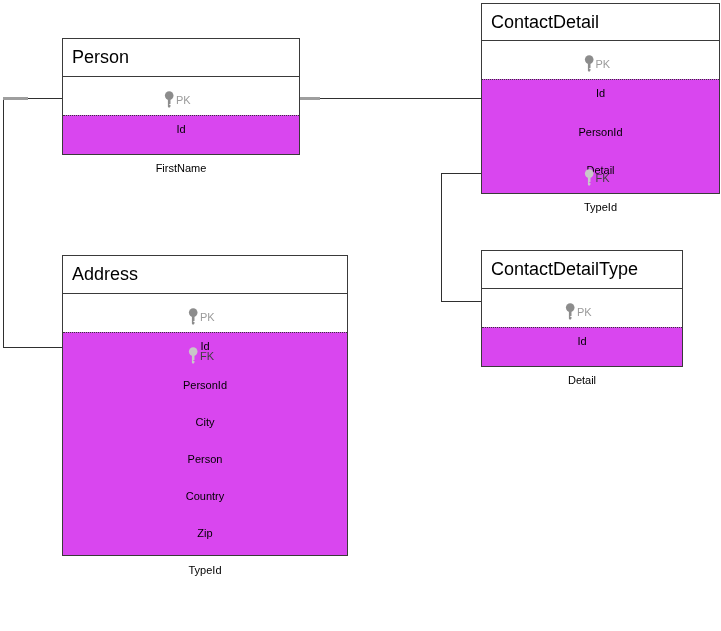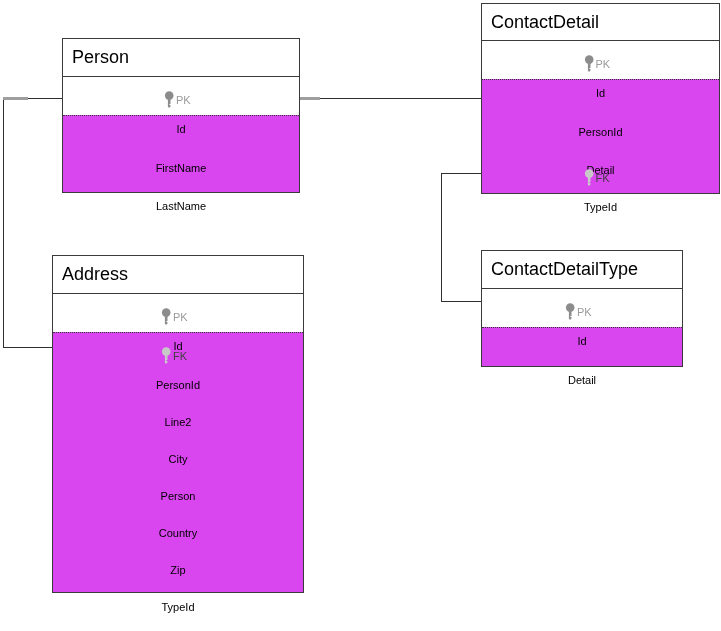--- a/index.html
+++ b/index.html
@@ -12,21 +12,21 @@
   
   .er-table {
     position:absolute;
     border:1.6px solid #3a3a3a;
     background:#ffffff;
     box-sizing:border-box;
     --hh:38px; --pkh:38px; --rh:38px;
   }
   #table-person            { left:62px;  top:38px;  width:238px; }
   #table-contactdetail     { left:481px; top:3px;   width:239px; --hh:37px; --rh:37.5px; }
-  #table-address           { left:52px;  top:255px; width:252px; --rh:37px; }
+  #table-address           { left:62px;  top:255px; width:286px; --rh:37px; }
   #table-contactdetailtype { left:481px; top:250px; width:202px; }
 
   .tbl-header {
     height:var(--hh);
     display:flex; align-items:center;
     padding-left:9px;
     border-bottom:1.3px solid #3a3a3a;
     background:#ffffff;
     font-size:18px; color:#000000;
     box-sizing:border-box;
@@ -102,24 +102,20 @@
             <span class="key-label pk">PK</span>
           </span>
           <span class="col-name">Id</span>
         </div>
       </div>
       <div class="tbl-body">
         <div class="tbl-row">
           <span class="key-cell"></span>
           <span class="col-name">FirstName</span>
         </div>
-        <div class="tbl-row">
-          <span class="key-cell"></span>
-          <span class="col-name">LastName</span>
-        </div>
       </div>
     </div>
   <div class="er-table" id="table-contactdetail">
       <div class="tbl-header">ContactDetail</div>
       <div class="tbl-pk">
         <div class="tbl-row">
           <span class="key-cell">
             <span class="key-icon">
               <svg width="11" height="18" viewBox="0 0 11 18">
                 <circle cx="5.2" cy="4.6" r="4.3" fill="#8c8c8c"></circle>
@@ -178,24 +174,20 @@
                 <circle cx="5.2" cy="4.6" r="4.3" fill="#c8c8c8"></circle>
                 <path d="M3.9 8.2 L6.5 8.2 L6.5 13.0 L5.4 13.0 L5.4 14.0 L6.5 14.0 L6.5 15.2 L5.9 16.6 L4.4 16.6 L3.9 15.7 Z" fill="#c8c8c8"></path>
               </svg>
             </span>
             <span class="key-label fk">FK</span>
           </span>
           <span class="col-name">PersonId</span>
         </div>
         <div class="tbl-row">
           <span class="key-cell"></span>
-          <span class="col-name">Line2</span>
-        </div>
-        <div class="tbl-row">
-          <span class="key-cell"></span>
           <span class="col-name">City</span>
         </div>
         <div class="tbl-row">
           <span class="key-cell"></span>
           <span class="col-name">Person</span>
         </div>
         <div class="tbl-row">
           <span class="key-cell"></span>
           <span class="col-name">Country</span>
         </div>

